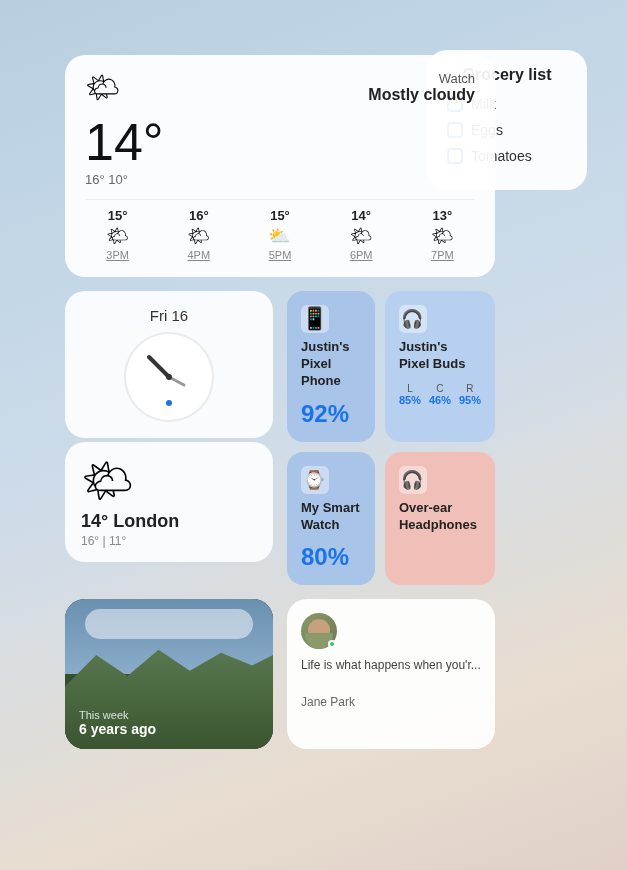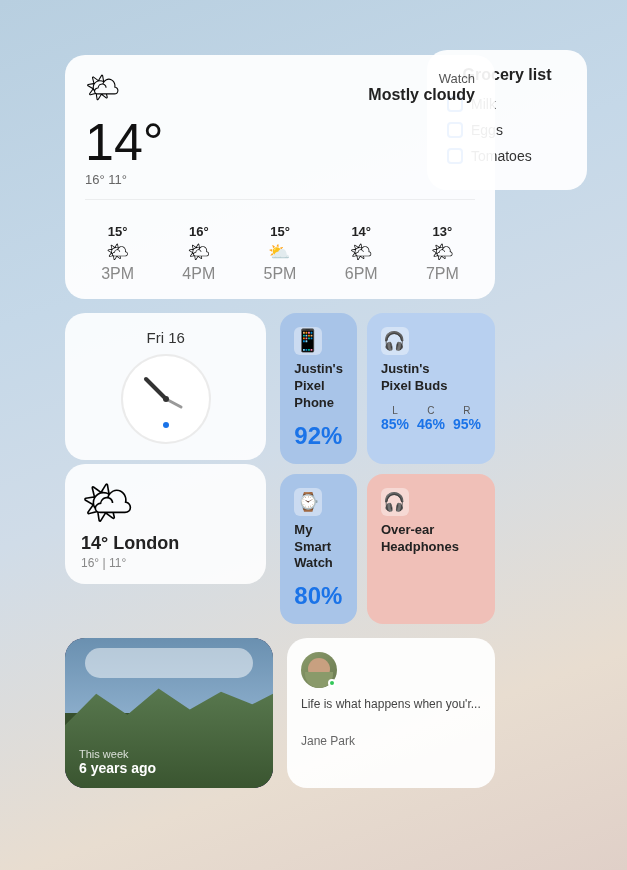--- a/index.html
+++ b/index.html
@@ -56,21 +56,22 @@
       font-size: 13px;
       color: #666;
       margin-top: 4px;
     }
 
     .weather-forecast {
       display: flex;
       gap: 16px;
       margin-top: 12px;
       border-top: 1px solid rgba(0,0,0,0.06);
-      padding-top: 24px;
+      padding-top: 8px;
+      justify-content: flex-end;
     }
 
     .forecast-item {
       display: flex;
       flex-direction: column;
       align-items: center;
       gap: 2px;
       flex: 1;
     }
 
@@ -78,22 +79,23 @@
       font-size: 13px;
       font-weight: 600;
       color: #222;
     }
 
     .forecast-icon {
       font-size: 18px;
     }
 
     .forecast-time {
-      font-size: 16px;
+      font-size: 11px;
       color: #888;
+      text-decoration: underline;
     }
 
     
     .clock-widget {
       background: rgba(255,255,255,0.88);
       border-radius: 20px;
       padding: 16px;
       display: flex;
       flex-direction: column;
       align-items: center;
@@ -212,21 +214,21 @@
       flex-direction: column;
       align-items: center;
     }
 
     .channel-label {
       font-size: 10px;
       color: #555;
     }
 
     .channel-val {
-      font-size: 14px;
+      font-size: 11px;
       font-weight: 600;
       color: #1a73e8;
     }
 
     
     .grocery-widget {
       position: absolute;
       top: 50px;
       right: 40px;
       background: rgba(255,255,255,0.92);
@@ -408,21 +410,21 @@
         <div>
           <div class="weather-icon-sun">🌤</div>
         </div>
         <div style="text-align:right;">
           <div class="weather-location">Watch</div>
           <div class="weather-desc">Mostly cloudy</div>
         </div>
       </div>
       <div class="weather-temp-main">14°</div>
       <div class="weather-hi-low">
-        <span>16°</span> <span>11°</span>
+        <span>16°</span> <span>10°</span>
       </div>
       <div class="weather-forecast">
         <div class="forecast-item">
           <div class="forecast-temp">15°</div>
           <div class="forecast-icon">🌤</div>
           <div class="forecast-time">3PM</div>
         </div>
         <div class="forecast-item">
           <div class="forecast-temp">16°</div>
           <div class="forecast-icon">🌤</div>

